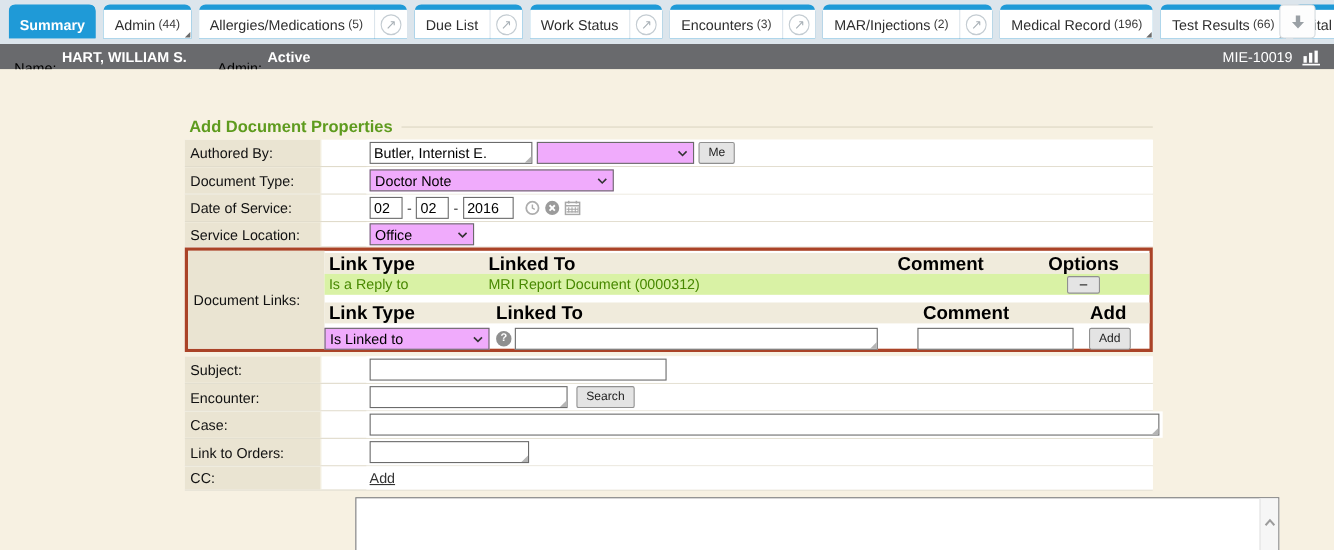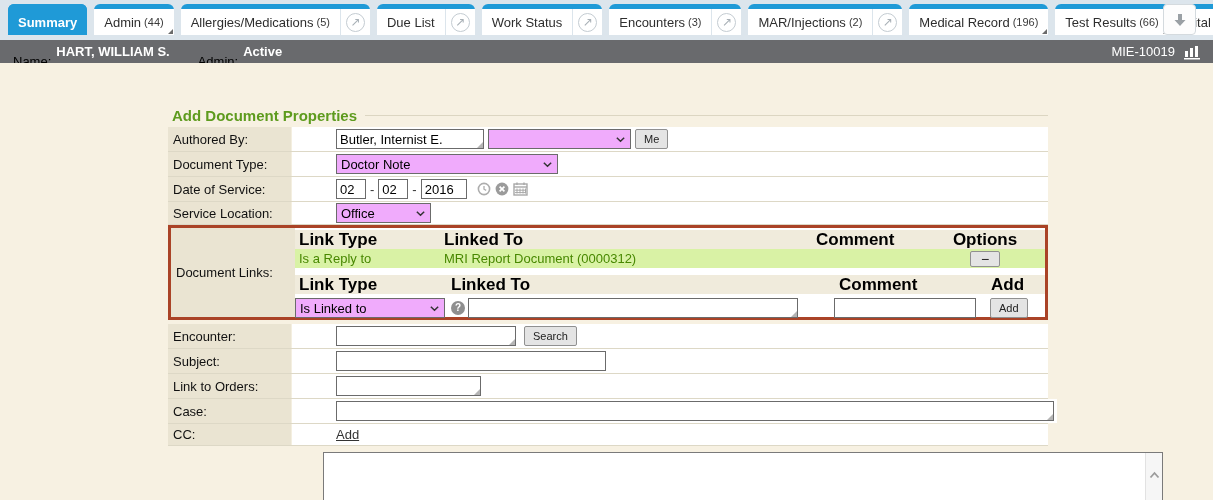--- a/index.html
+++ b/index.html
@@ -345,52 +345,52 @@
             </span>
           <input class="tinput" style="width: 142px; margin-left: 36px;">
           <button class="btn" style="margin-left:14px">Add</button>
         </div>
       </div>
     </div>
 
     <div style="height:4px"></div>
 
     <div class="frow h25">
+      <div class="flabel">Subject:</div>
+      <div class="fval">
+          <input class="tinput" style="width: 270px;">
+        </div>
+    </div>
+
+    <div class="frow h25">
       <div class="flabel">Encounter:</div>
       <div class="fval">
         <span class="iwrap">
             <input class="tinput" style="width: 180px;">
             <span class="grip"></span>
           </span>
         <button class="btn" style="margin-left:4px">Search</button>
       </div>
     </div>
 
     <div class="frow h25">
-      <div class="flabel">Subject:</div>
-      <div class="fval">
-          <input class="tinput" style="width: 270px;">
-        </div>
+      <div class="flabel">Case:</div>
+      <div class="fval">
+        <span class="iwrap" style="width:718px">
+            <input class="tinput" style="width: 718px;">
+            <span class="grip"></span>
+          </span>
+      </div>
     </div>
 
     <div class="frow h25">
       <div class="flabel">Link to Orders:</div>
       <div class="fval">
         <span class="iwrap">
             <input class="tinput" style="width: 145px;">
-            <span class="grip"></span>
-          </span>
-      </div>
-    </div>
-
-    <div class="frow h25">
-      <div class="flabel">Case:</div>
-      <div class="fval">
-        <span class="iwrap" style="width:718px">
-            <input class="tinput" style="width: 718px;">
             <span class="grip"></span>
           </span>
       </div>
     </div>
 
     <div class="frow h22">
       <div class="flabel">CC:</div>
       <div class="fval">
           <a class="cclink">Add</a>
         </div>

